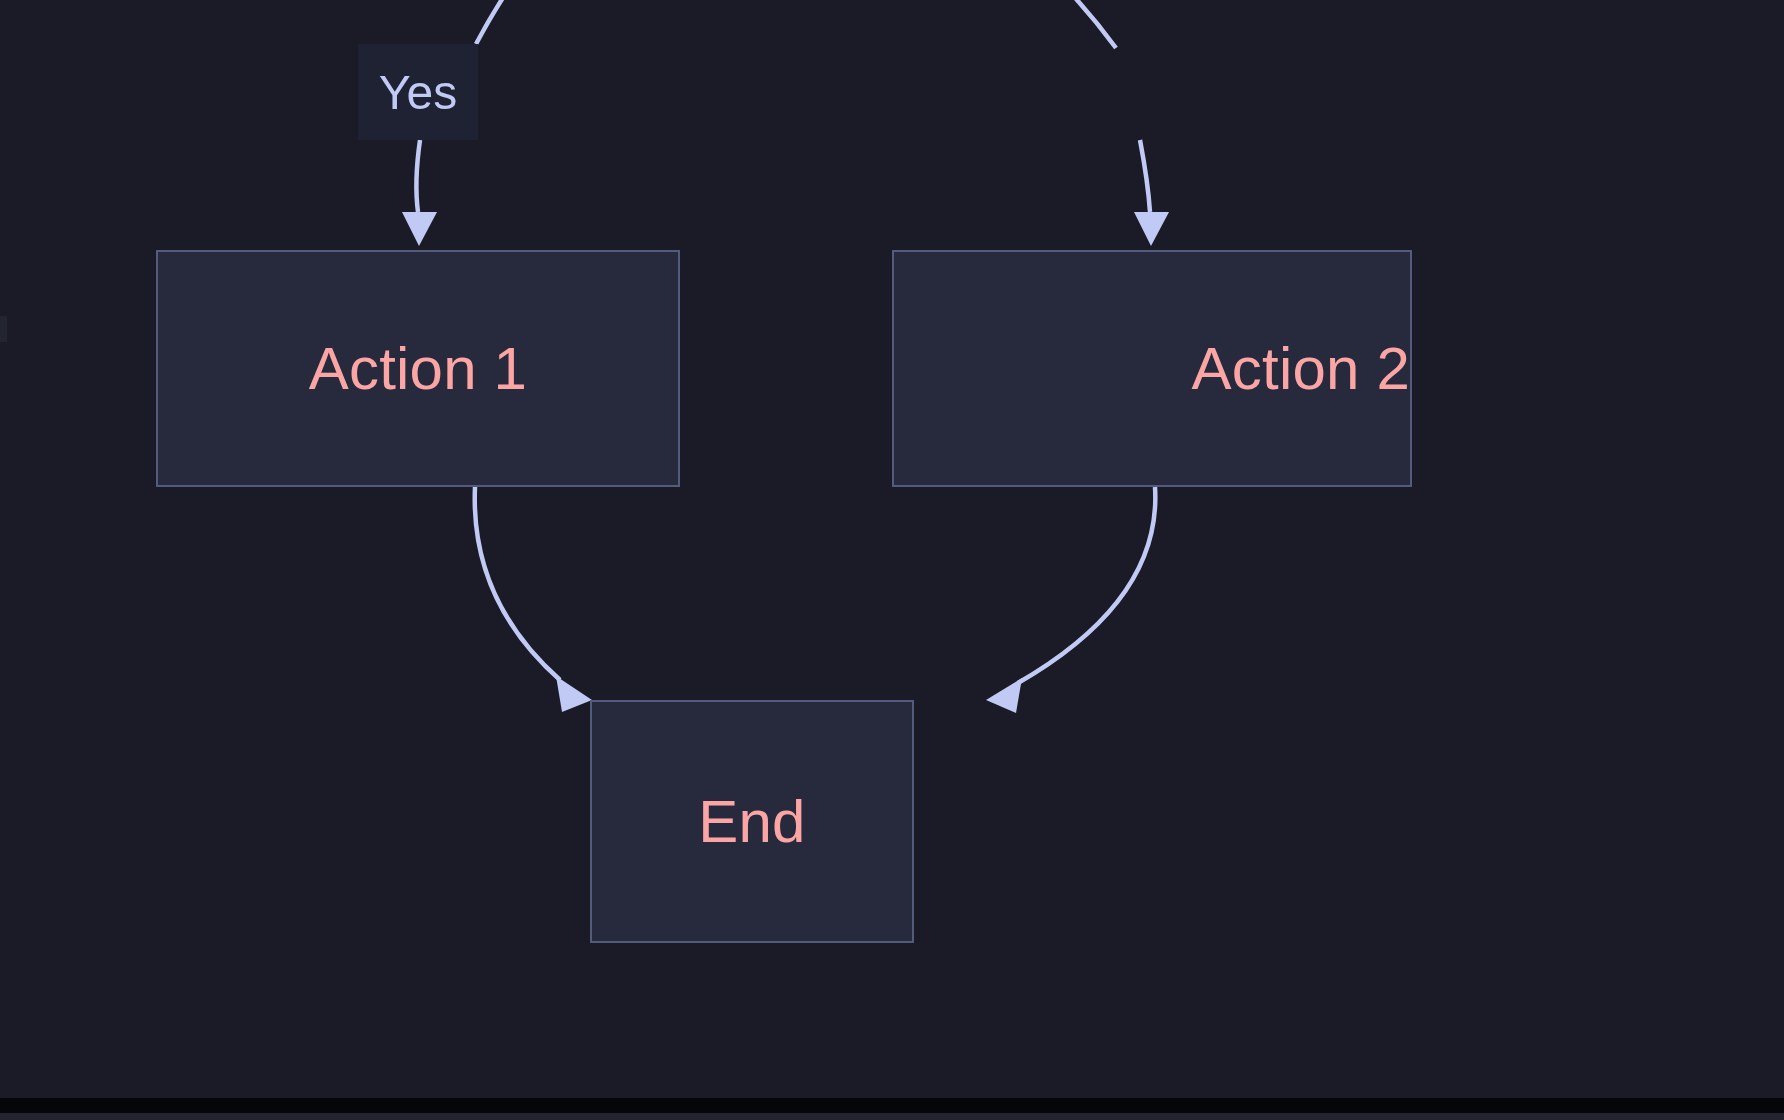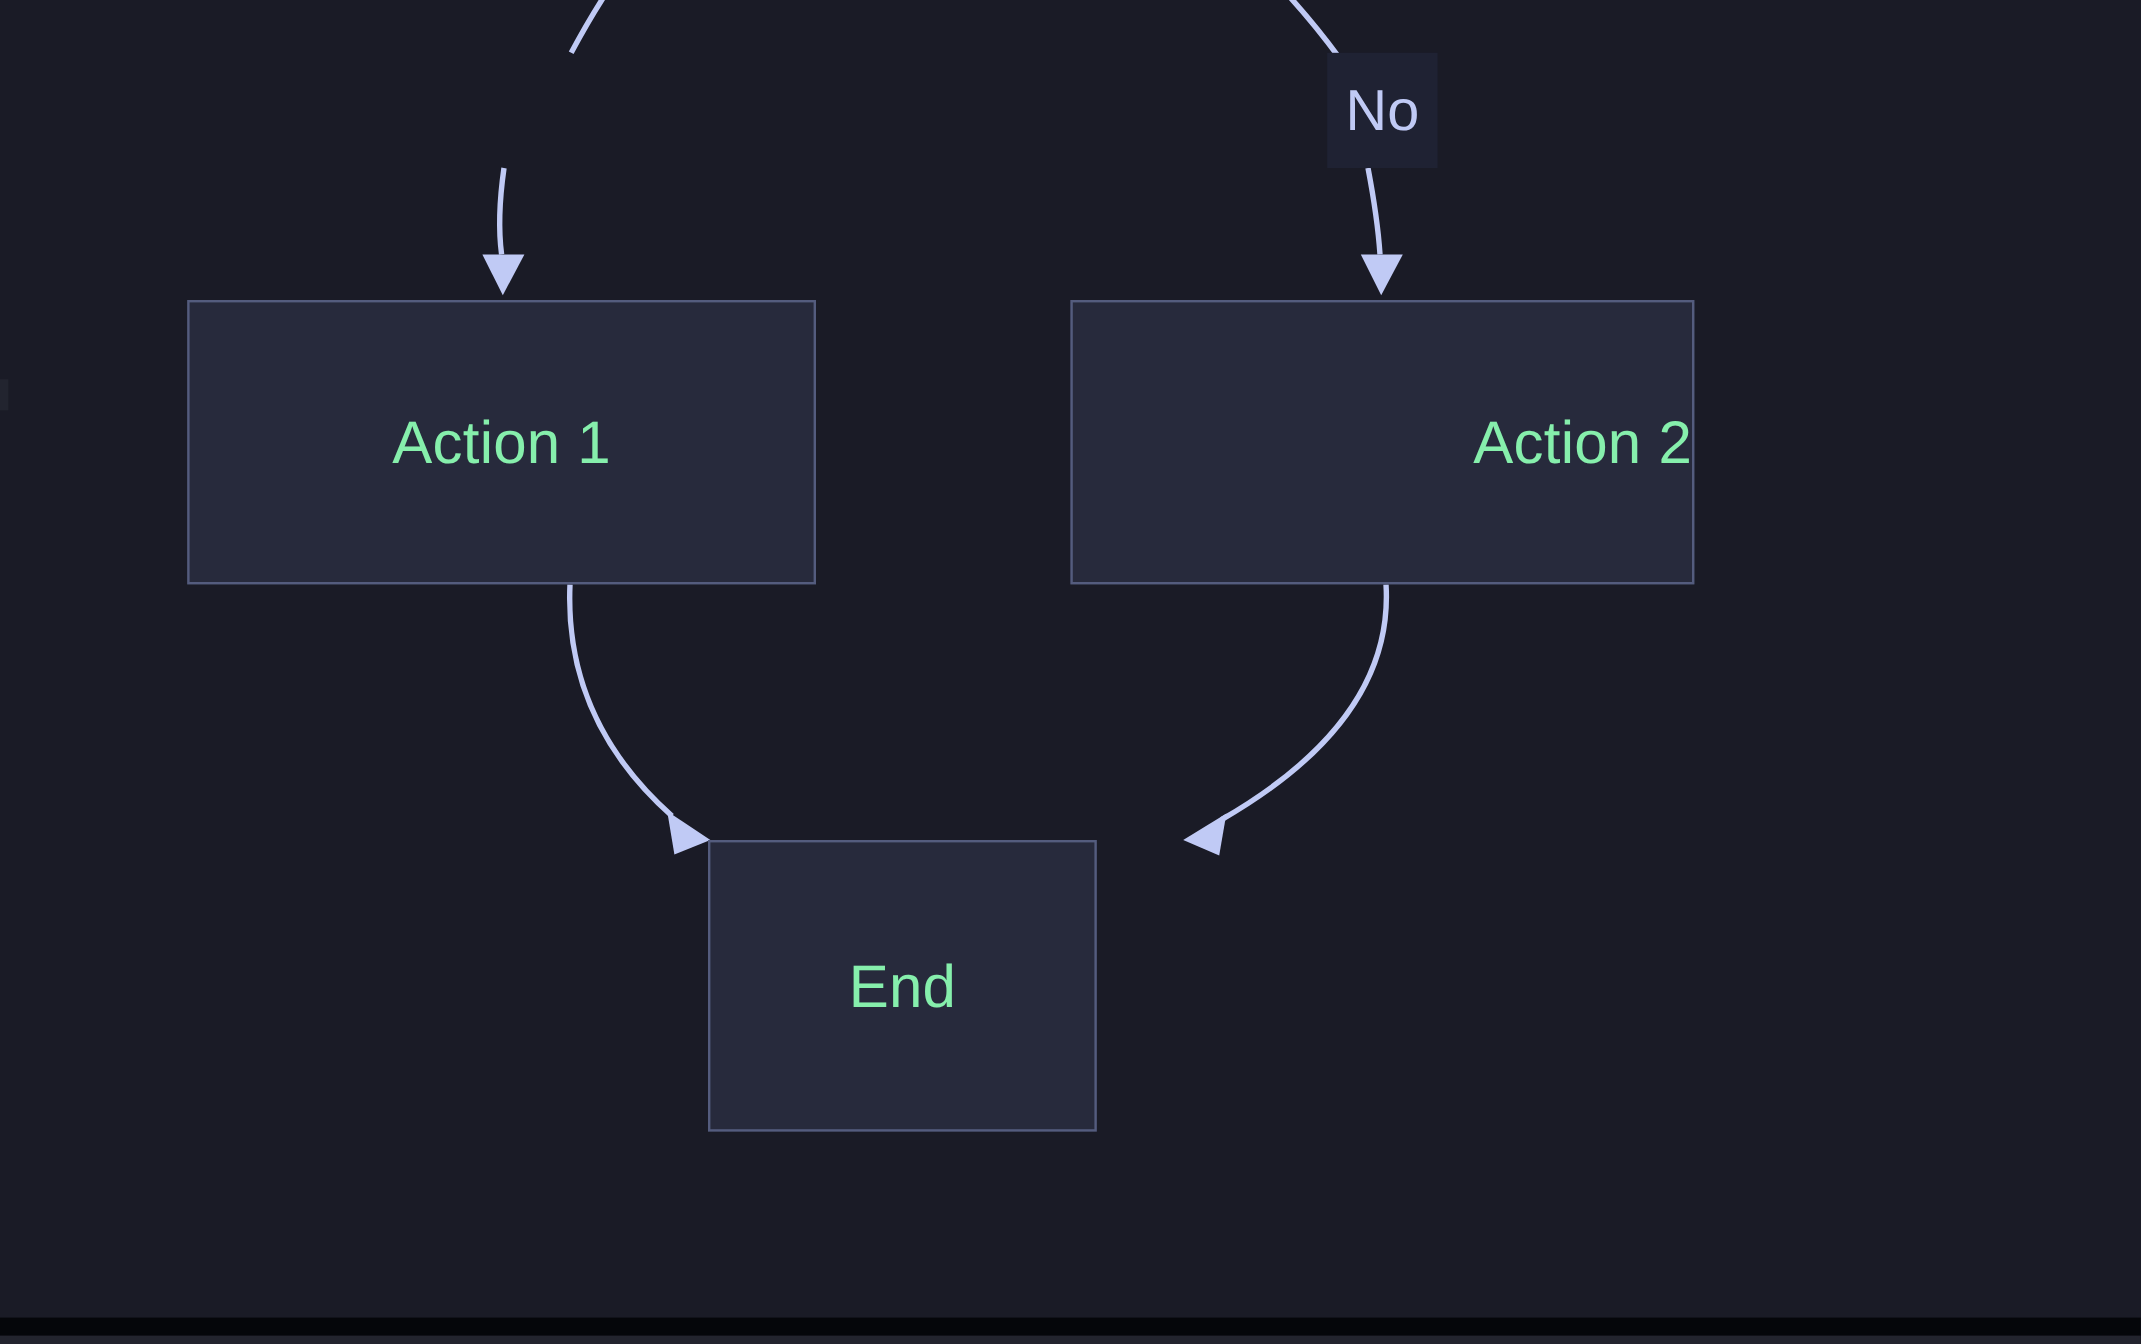--- a/index.html
+++ b/index.html
@@ -12,22 +12,22 @@
   }
   #canvas { position:absolute; inset:0; width:1784px; height:1120px; }
   .viewport { position:absolute; left:0; top:0; width:1784px; height:1098px; overflow:hidden; }
 
   .node {
     position:absolute;
     background:#272a3c;
     border:2px solid #545c7e;
     box-sizing:border-box;
     display:flex; align-items:center; justify-content:center;
-    color:#86efac;
-    font-size:50px;
+    color:#fca5a5;
+    font-size:60px;
     letter-spacing:0.2px;
     user-select:none;
   }
   .edge-label {
     position:absolute;
     background:#1f2233;
     color:#c0caf5;
     font-size:48px;
     display:flex; align-items:center; justify-content:center;
     box-sizing:border-box;
@@ -68,24 +68,24 @@
       <path class="edge-path" d="M 1140 140 Q 1148 182 1150 212"></path>
       <polygon class="arrow-head" points="1134,212 1169,212 1151,246"></polygon>
 
       <path class="edge-path" d="M 475 487 Q 470 600 560 680"></path>
       <polygon class="arrow-head" points="556,676 592,700 562,712"></polygon>
 
       <path class="edge-path" d="M 1155 487 Q 1162 600 1018 683"></path>
       <polygon class="arrow-head" points="1022,678 986,700 1016,713"></polygon>
     </svg>
 
+    <div class="edge-label" style="left:358px; top:44px; width:120px; height:96px;">
+      <span>Yes</span>
+    </div>
 
-    <div class="edge-label" style="left:1106px; top:44px; width:92px; height:96px;">
-      <span>No</span>
-    </div>
 
     <div class="node" style="left:156px; top:250px; width:524px; height:237px;">
       <span>Action 1</span>
     </div>
 
     <div class="node" style="left:892px; top:250px; width:520px; height:237px;justify-content:flex-end;">
       <span>Action 2</span>
     </div>
 
     <div class="node" style="left:590px; top:700px; width:324px; height:243px;">

